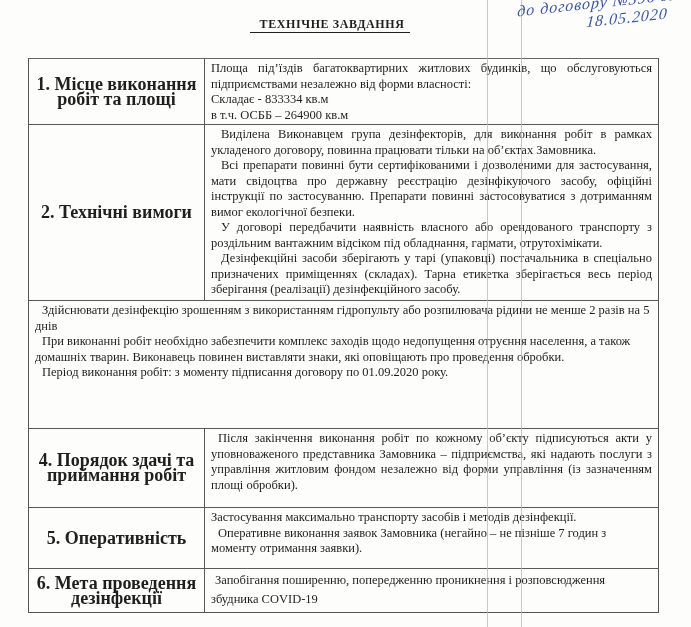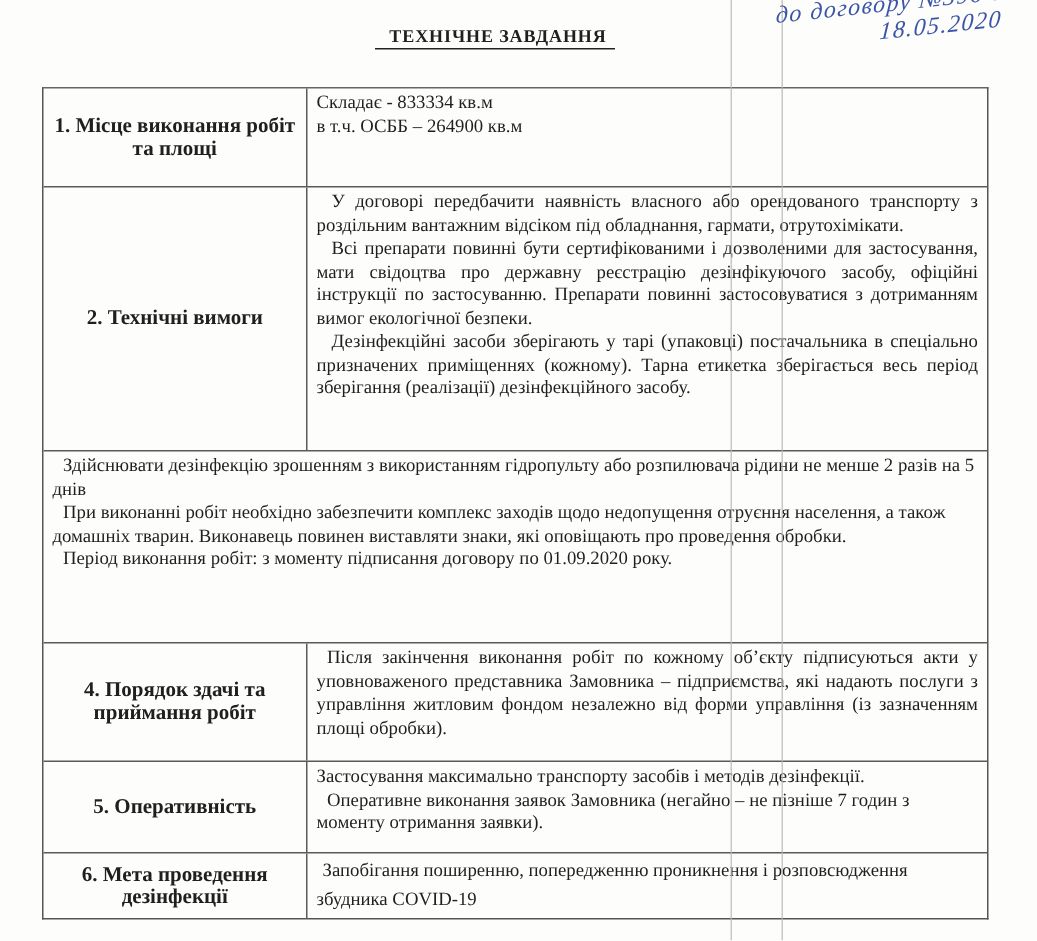--- a/index.html
+++ b/index.html
@@ -39,21 +39,21 @@
   .doc-table{
     position:absolute;left:28px;top:58px;width:629px;
     border:1px solid #555;border-top:1.2px solid #666;
     background:transparent;z-index:2;
   }
   .trow{display:flex;border-bottom:1px solid #5a5a5a;}
   .trow:last-child{border-bottom:none;}
   .label-cell{
     width:176px;flex:0 0 176px;border-right:1px solid #5a5a5a;
     display:flex;align-items:center;justify-content:center;
-    text-align:center;font-weight:bold;font-size:14px;line-height:15px;
+    text-align:center;font-weight:bold;font-size:18px;line-height:15px;
     padding:2px 3px;box-sizing:border-box;
   }
   .content-cell{
     flex:1;padding:2px 6px 2px 6px;box-sizing:border-box;
     font-size:12.5px;line-height:15.5px;
   }
   .content-cell p{margin:0;}
   .just{text-align:justify;}
   .ind10{text-indent:10px;}
   .ind6{text-indent:7px;}
@@ -86,31 +86,33 @@
 
   <div class="title">
     <span>ТЕХНІЧНЕ ЗАВДАННЯ</span>
   </div>
 
   <div class="doc-table">
 
     <div class="trow r1">
       <div class="label-cell">1. Місце виконання робіт та площі</div>
       <div class="content-cell">
+        <p class="just">Площа під’їздів багатоквартирних житлових будинків, що обслуговуються підприємствами незалежно від форми власності:</p>
         <p class="ml16">Складає - 833334 кв.м</p>
         <p class="ml10">в т.ч. ОСББ – 264900 кв.м</p>
       </div>
     </div>
 
     <div class="trow r2">
       <div class="label-cell">2. Технічні вимоги</div>
       <div class="content-cell">
+        <p class="just ind10">Виділена Виконавцем група дезінфекторів, для виконання робіт в рамках укладеного договору, повинна працювати тільки на об’єктах Замовника.</p>
+        <p class="just ind10">Всі препарати повинні бути сертифікованими і дозволеними для застосування, мати свідоцтва про державну реєстрацію дезінфікуючого засобу, офіційні інструкції по застосуванню. Препарати повинні застосовуватися з дотриманням вимог екологічної безпеки.</p>
         <p class="just ind10">У договорі передбачити наявність власного або орендованого транспорту з роздільним вантажним відсіком під обладнання, гармати, отрутохімікати.</p>
-        <p class="just ind10">Всі препарати повинні бути сертифікованими і дозволеними для застосування, мати свідоцтва про державну реєстрацію дезінфікуючого засобу, офіційні інструкції по застосуванню. Препарати повинні застосовуватися з дотриманням вимог екологічної безпеки.</p>
-        <p class="just ind10">Дезінфекційні засоби зберігають у тарі (упаковці) постачальника в спеціально призначених приміщеннях (кожному). Тарна етикетка зберігається весь період зберігання (реалізації) дезінфекційного засобу.</p>
+        <p class="just ind10">Дезінфекційні засоби зберігають у тарі (упаковці) постачальника в спеціально призначених приміщеннях (складах). Тарна етикетка зберігається весь період зберігання (реалізації) дезінфекційного засобу.</p>
       </div>
     </div>
 
     <div class="trow r3">
       <div class="content-cell">
         <p class="ind6">Здійснювати дезінфекцію зрошенням з використанням гідропульту або розпилювача рідини не менше 2 разів на 5 днів</p>
         <p class="ind6">При виконанні робіт необхідно забезпечити комплекс заходів щодо недопущення отруєння населення, а також домашніх тварин. Виконавець повинен виставляти знаки, які оповіщають про проведення обробки.</p>
         <p class="ind6 mt15">Період виконання робіт:  з моменту підписання договору по 01.09.2020 року.</p>
       </div>
     </div>

